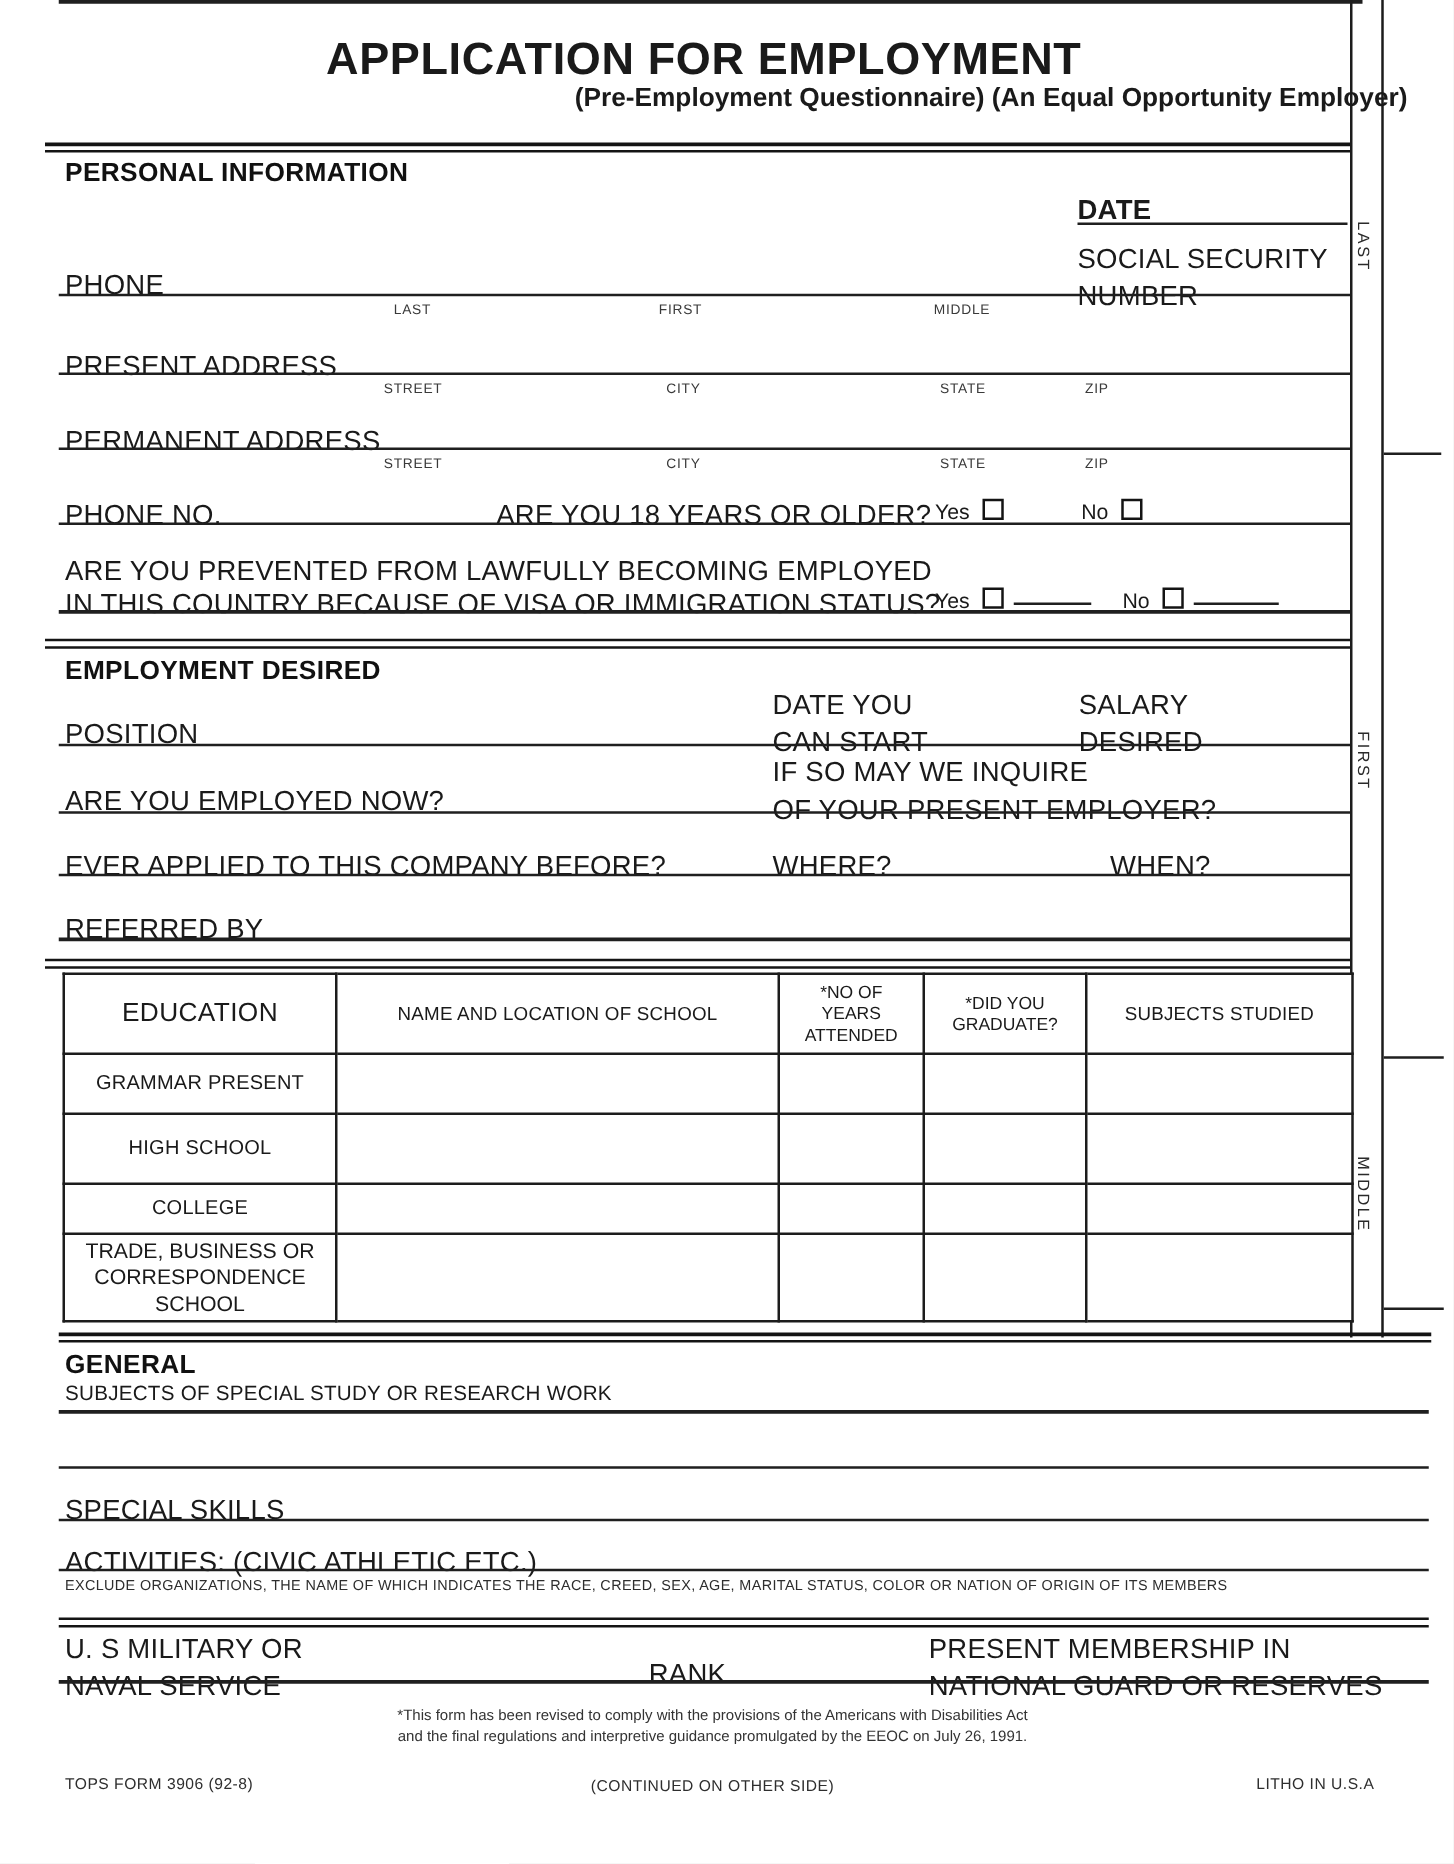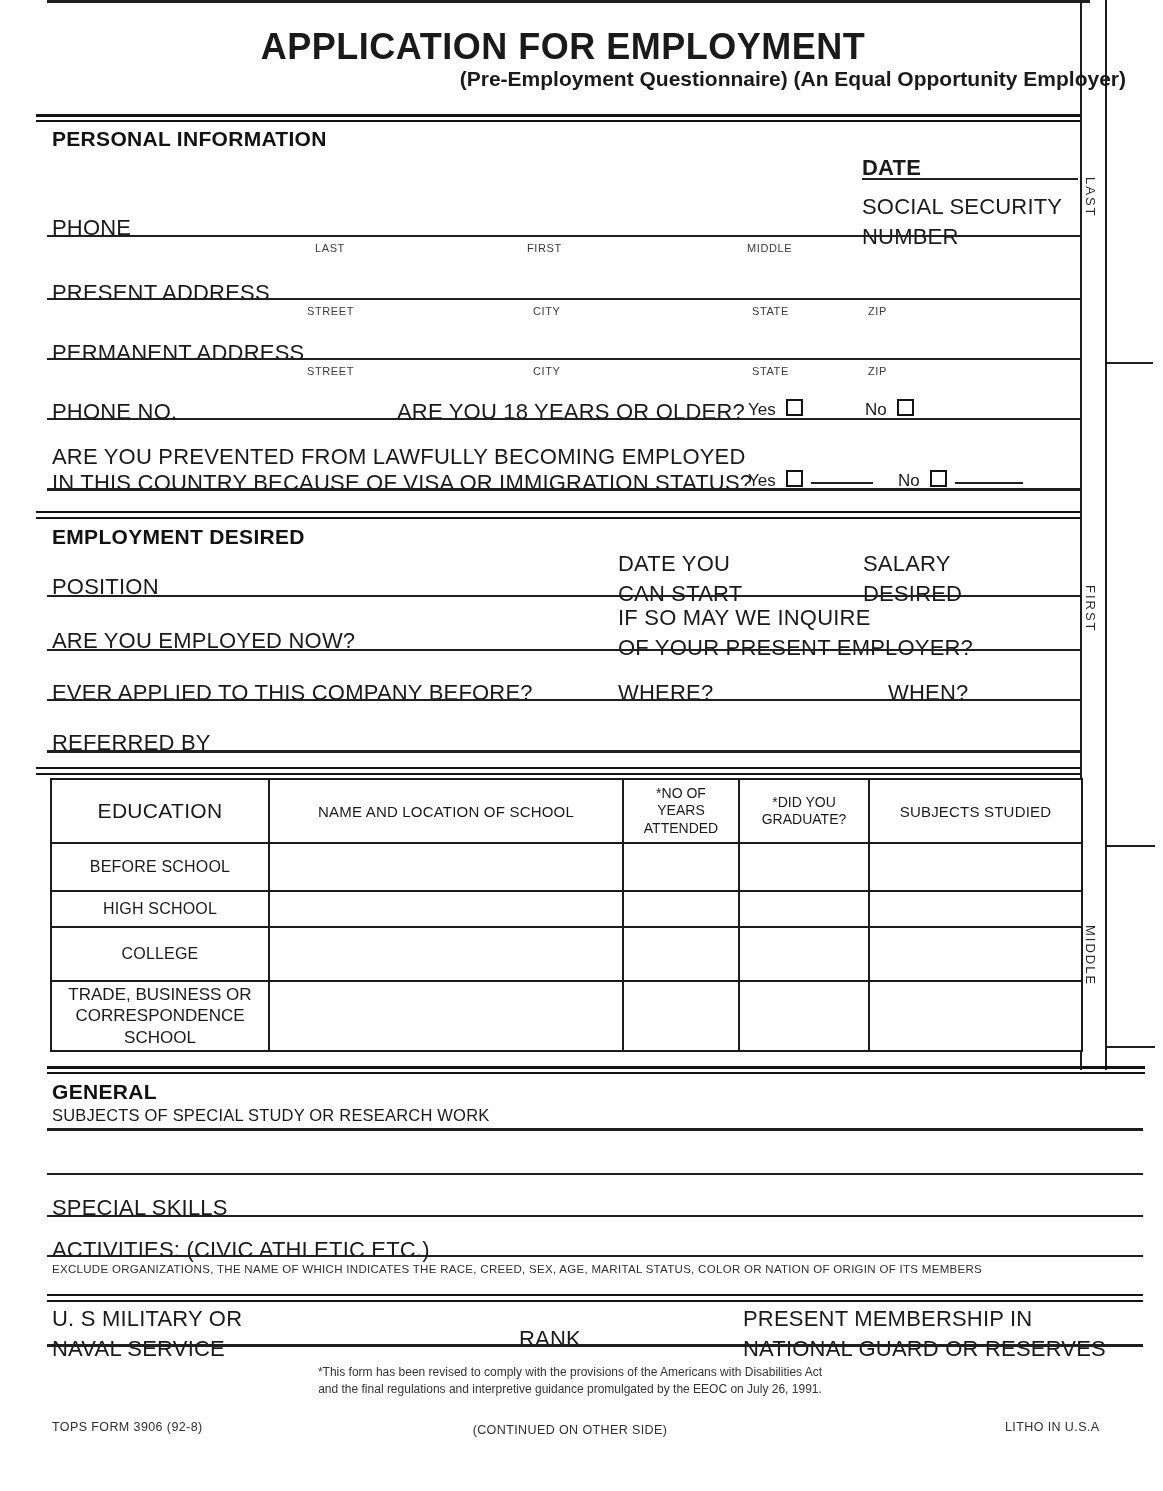--- a/index.html
+++ b/index.html
@@ -147,34 +147,34 @@
       <th class="edu-title">EDUCATION</th>
       <th class="edu-h">NAME AND LOCATION OF SCHOOL</th>
       <th class="edu-h-sm">*NO OF
 YEARS
 ATTENDED</th>
       <th class="edu-h-sm">*DID YOU
 GRADUATE?</th>
       <th class="edu-h">SUBJECTS STUDIED</th>
     </tr>
     <tr style="height:48px">
-      <td class="edu-row">BEFORE SCHOOL</td>
-      <td></td>
-      <td></td>
-      <td></td>
-      <td></td>
-    </tr>
-    <tr style="height:36px">
+      <td class="edu-row">GRAMMAR PRESENT</td>
+      <td></td>
+      <td></td>
+      <td></td>
+      <td></td>
+    </tr>
+    <tr style="height:56px">
       <td class="edu-row">HIGH SCHOOL</td>
       <td></td>
       <td></td>
       <td></td>
       <td></td>
     </tr>
-    <tr style="height:54px">
+    <tr style="height:40px">
       <td class="edu-row">COLLEGE</td>
       <td></td>
       <td></td>
       <td></td>
       <td></td>
     </tr>
     <tr style="height:56px">
       <td class="edu-row-sm">TRADE, BUSINESS OR
 CORRESPONDENCE
 SCHOOL</td>

